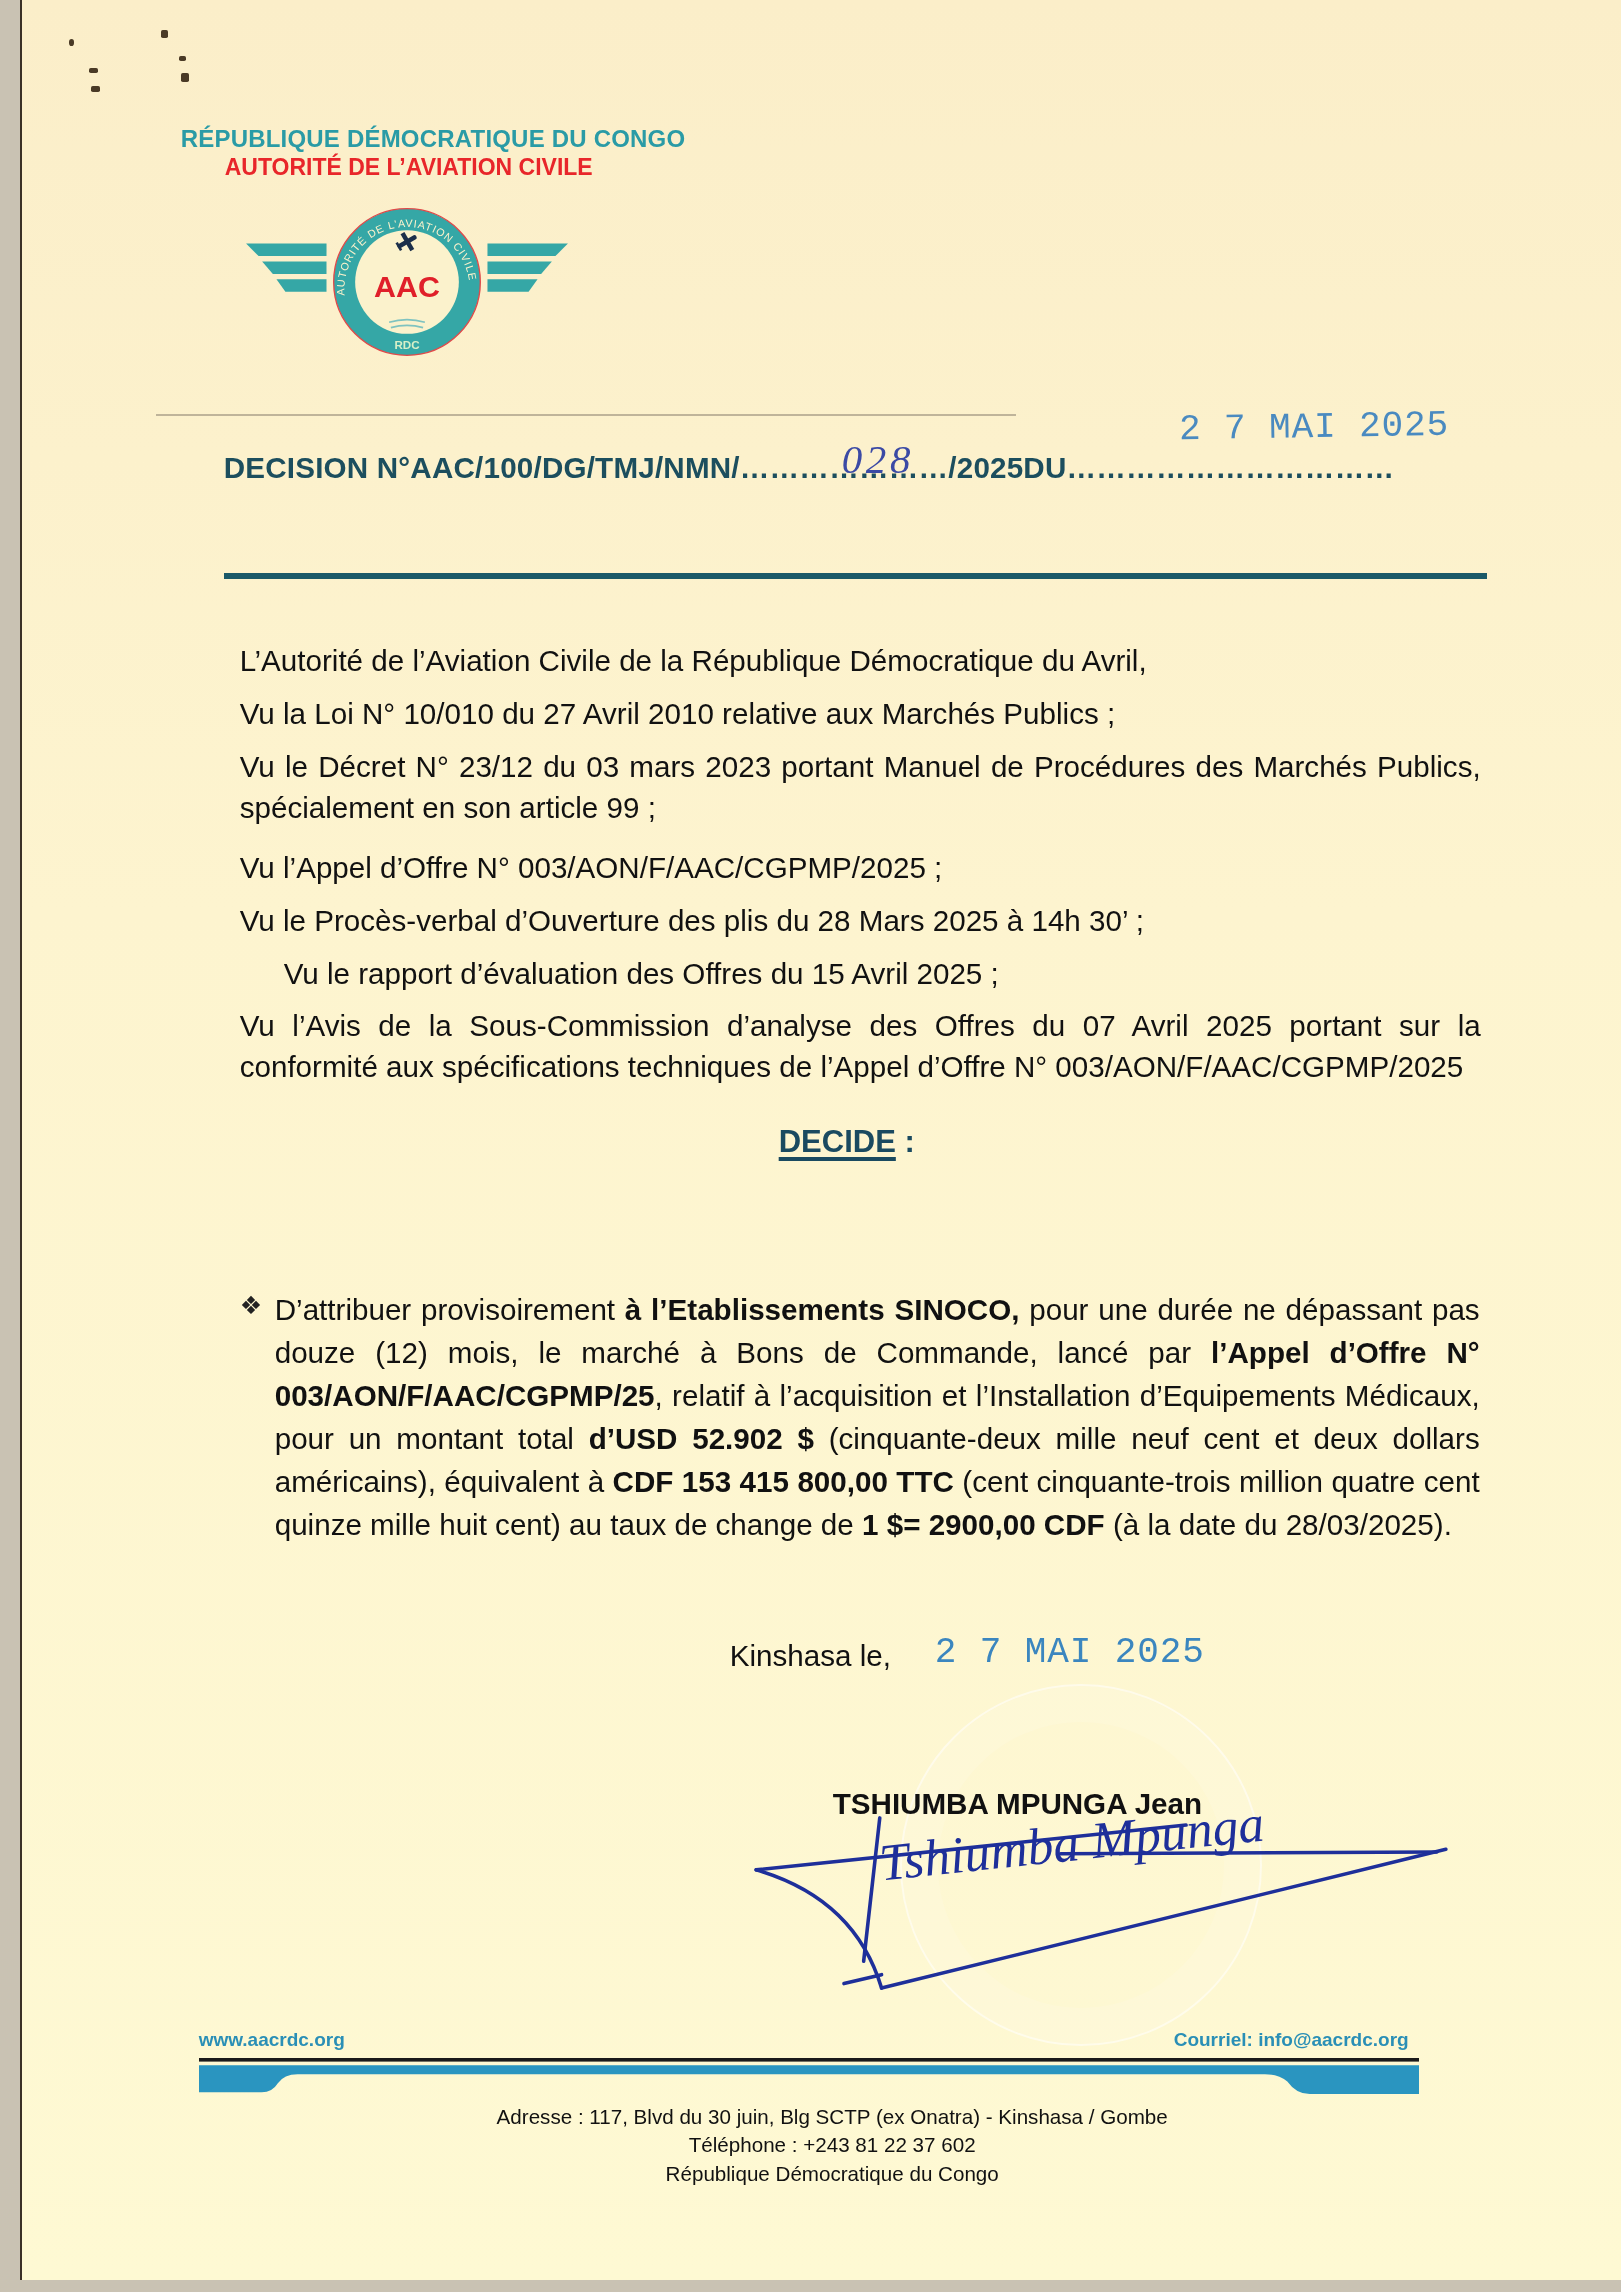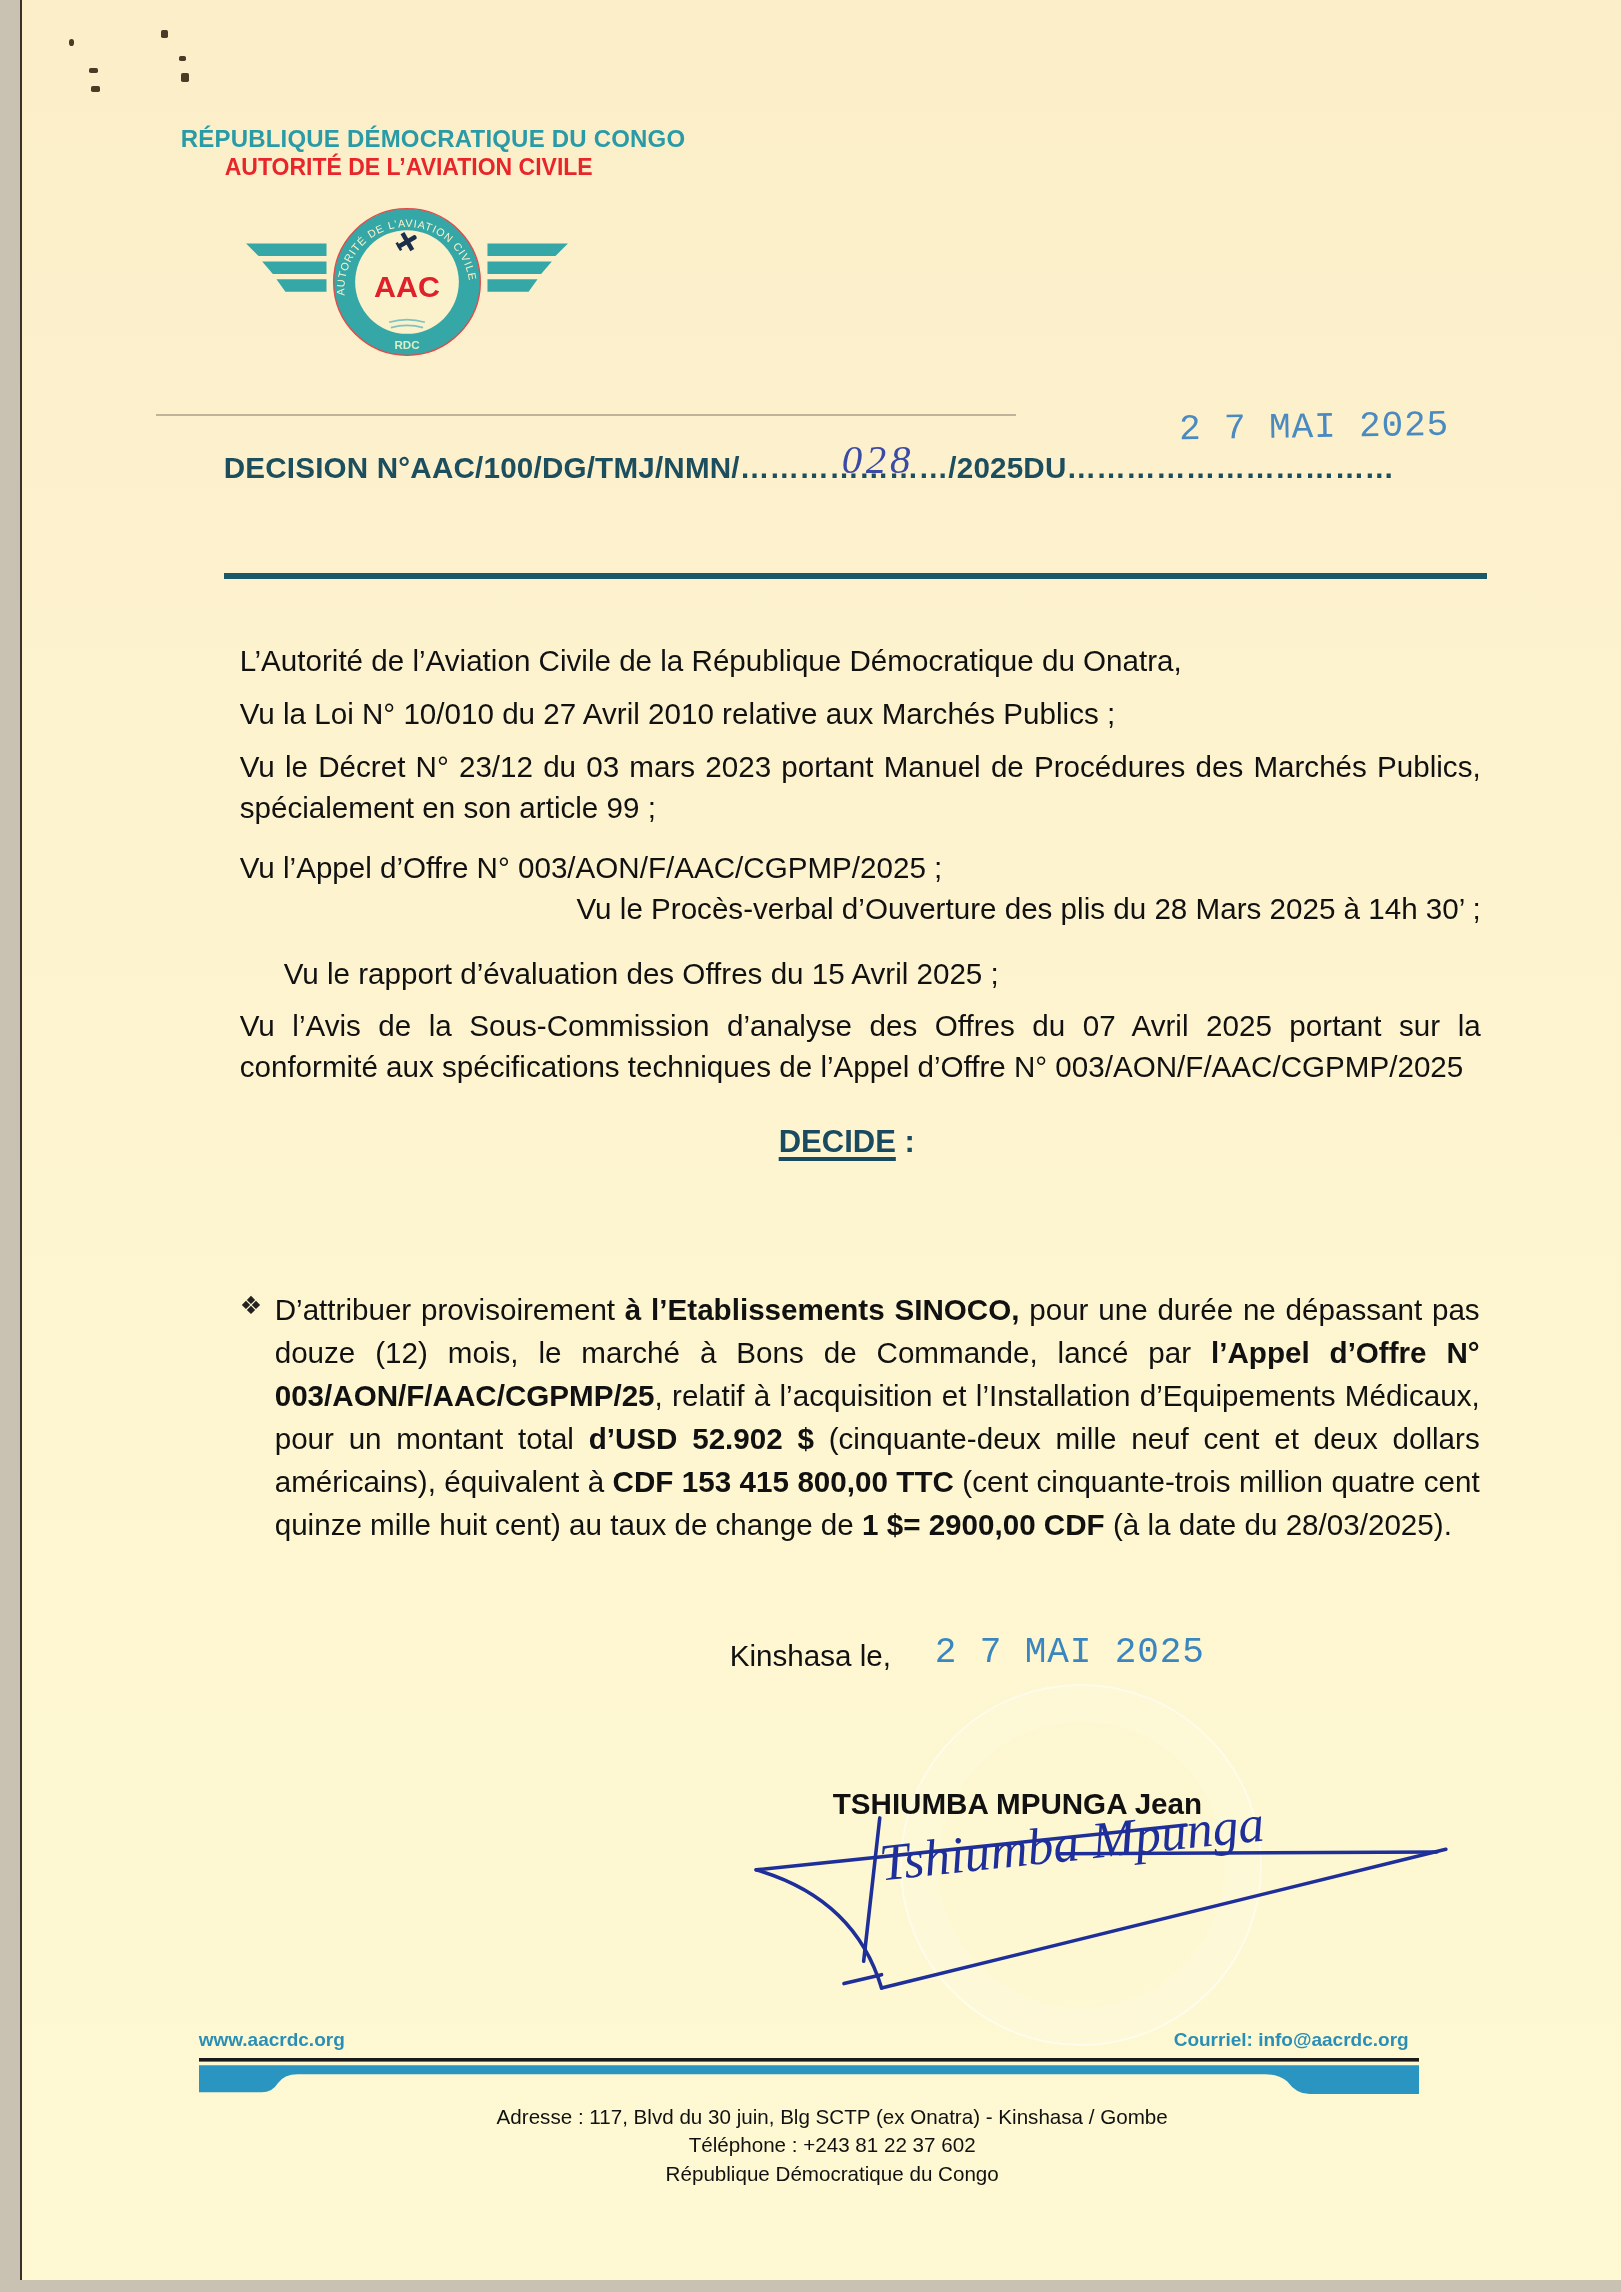--- a/index.html
+++ b/index.html
@@ -101,25 +101,25 @@
   <div class="abs dg-rule"></div>
 
   <div class="abs stamp-top">2 7 MAI 2025</div>
   <div class="abs dec dec-line1">
     <span>DECISION N°AAC/100/DG/TMJ/NMN/…………………/2025DU……………………………</span>
     <span class="dec-num">028</span>
   </div>
   <div class="abs dec-rule"></div>
 
   <div class="abs body-text" style="top:640px;">
-    <div class="p" style="top:0;">L’Autorité de l’Aviation Civile de la République Démocratique du Onatra,</div>
+    <div class="p" style="top:0;">L’Autorité de l’Aviation Civile de la République Démocratique du Avril,</div>
     <div class="p" style="top:53px;">Vu la Loi N° 10/010 du 27 Avril 2010 relative aux Marchés Publics ;</div>
     <div class="p justify" style="top:106px;">Vu le Décret N° 23/12 du 03 mars 2023 portant Manuel de Procédures des Marchés Publics, spécialement en son article 99 ;</div>
     <div class="p" style="top:207px;">Vu l’Appel d’Offre N° 003/AON/F/AAC/CGPMP/2025 ;</div>
-    <div class="p" style="top:248px;text-align:right;">Vu le Procès-verbal d’Ouverture des plis du 28 Mars 2025 à 14h 30’ ;</div>
+    <div class="p" style="top:260px;">Vu le Procès-verbal d’Ouverture des plis du 28 Mars 2025 à 14h 30’ ;</div>
     <div class="p" style="top:313px;margin-left:44px;">Vu le rapport d’évaluation des Offres du 15 Avril 2025 ;</div>
     <div class="p justify" style="top:365px;">Vu l’Avis de la Sous-Commission d’analyse des Offres du 07 Avril 2025 portant sur la conformité aux spécifications techniques de l’Appel d’Offre N° 003/AON/F/AAC/CGPMP/2025</div>
   </div>
 
   <div class="abs decide"><u>DECIDE</u><span> :</span></div>
 
   <div class="abs bullet-icon">❖</div>
   <div class="abs bullet-text" style="top:1288px;">
     <span>D’attribuer provisoirement </span><b>à l’Etablissements SINOCO,</b><span> pour une durée ne dépassant pas douze (12) mois, le marché à Bons de Commande, lancé par </span><b>l’Appel d’Offre N° 003/AON/F/AAC/CGPMP/25</b><span>, relatif à l’acquisition et l’Installation d’Equipements Médicaux, pour un montant total </span><b>d’USD 52.902 $</b><span> (cinquante-deux mille neuf cent et deux dollars américains), équivalent à </span><b>CDF 153 415 800,00 TTC</b><span> (cent cinquante-trois million quatre cent quinze mille huit cent) au taux de change de </span><b>1 $= 2900,00 CDF</b><span> (à la date du 28/03/2025).</span>
   </div>

